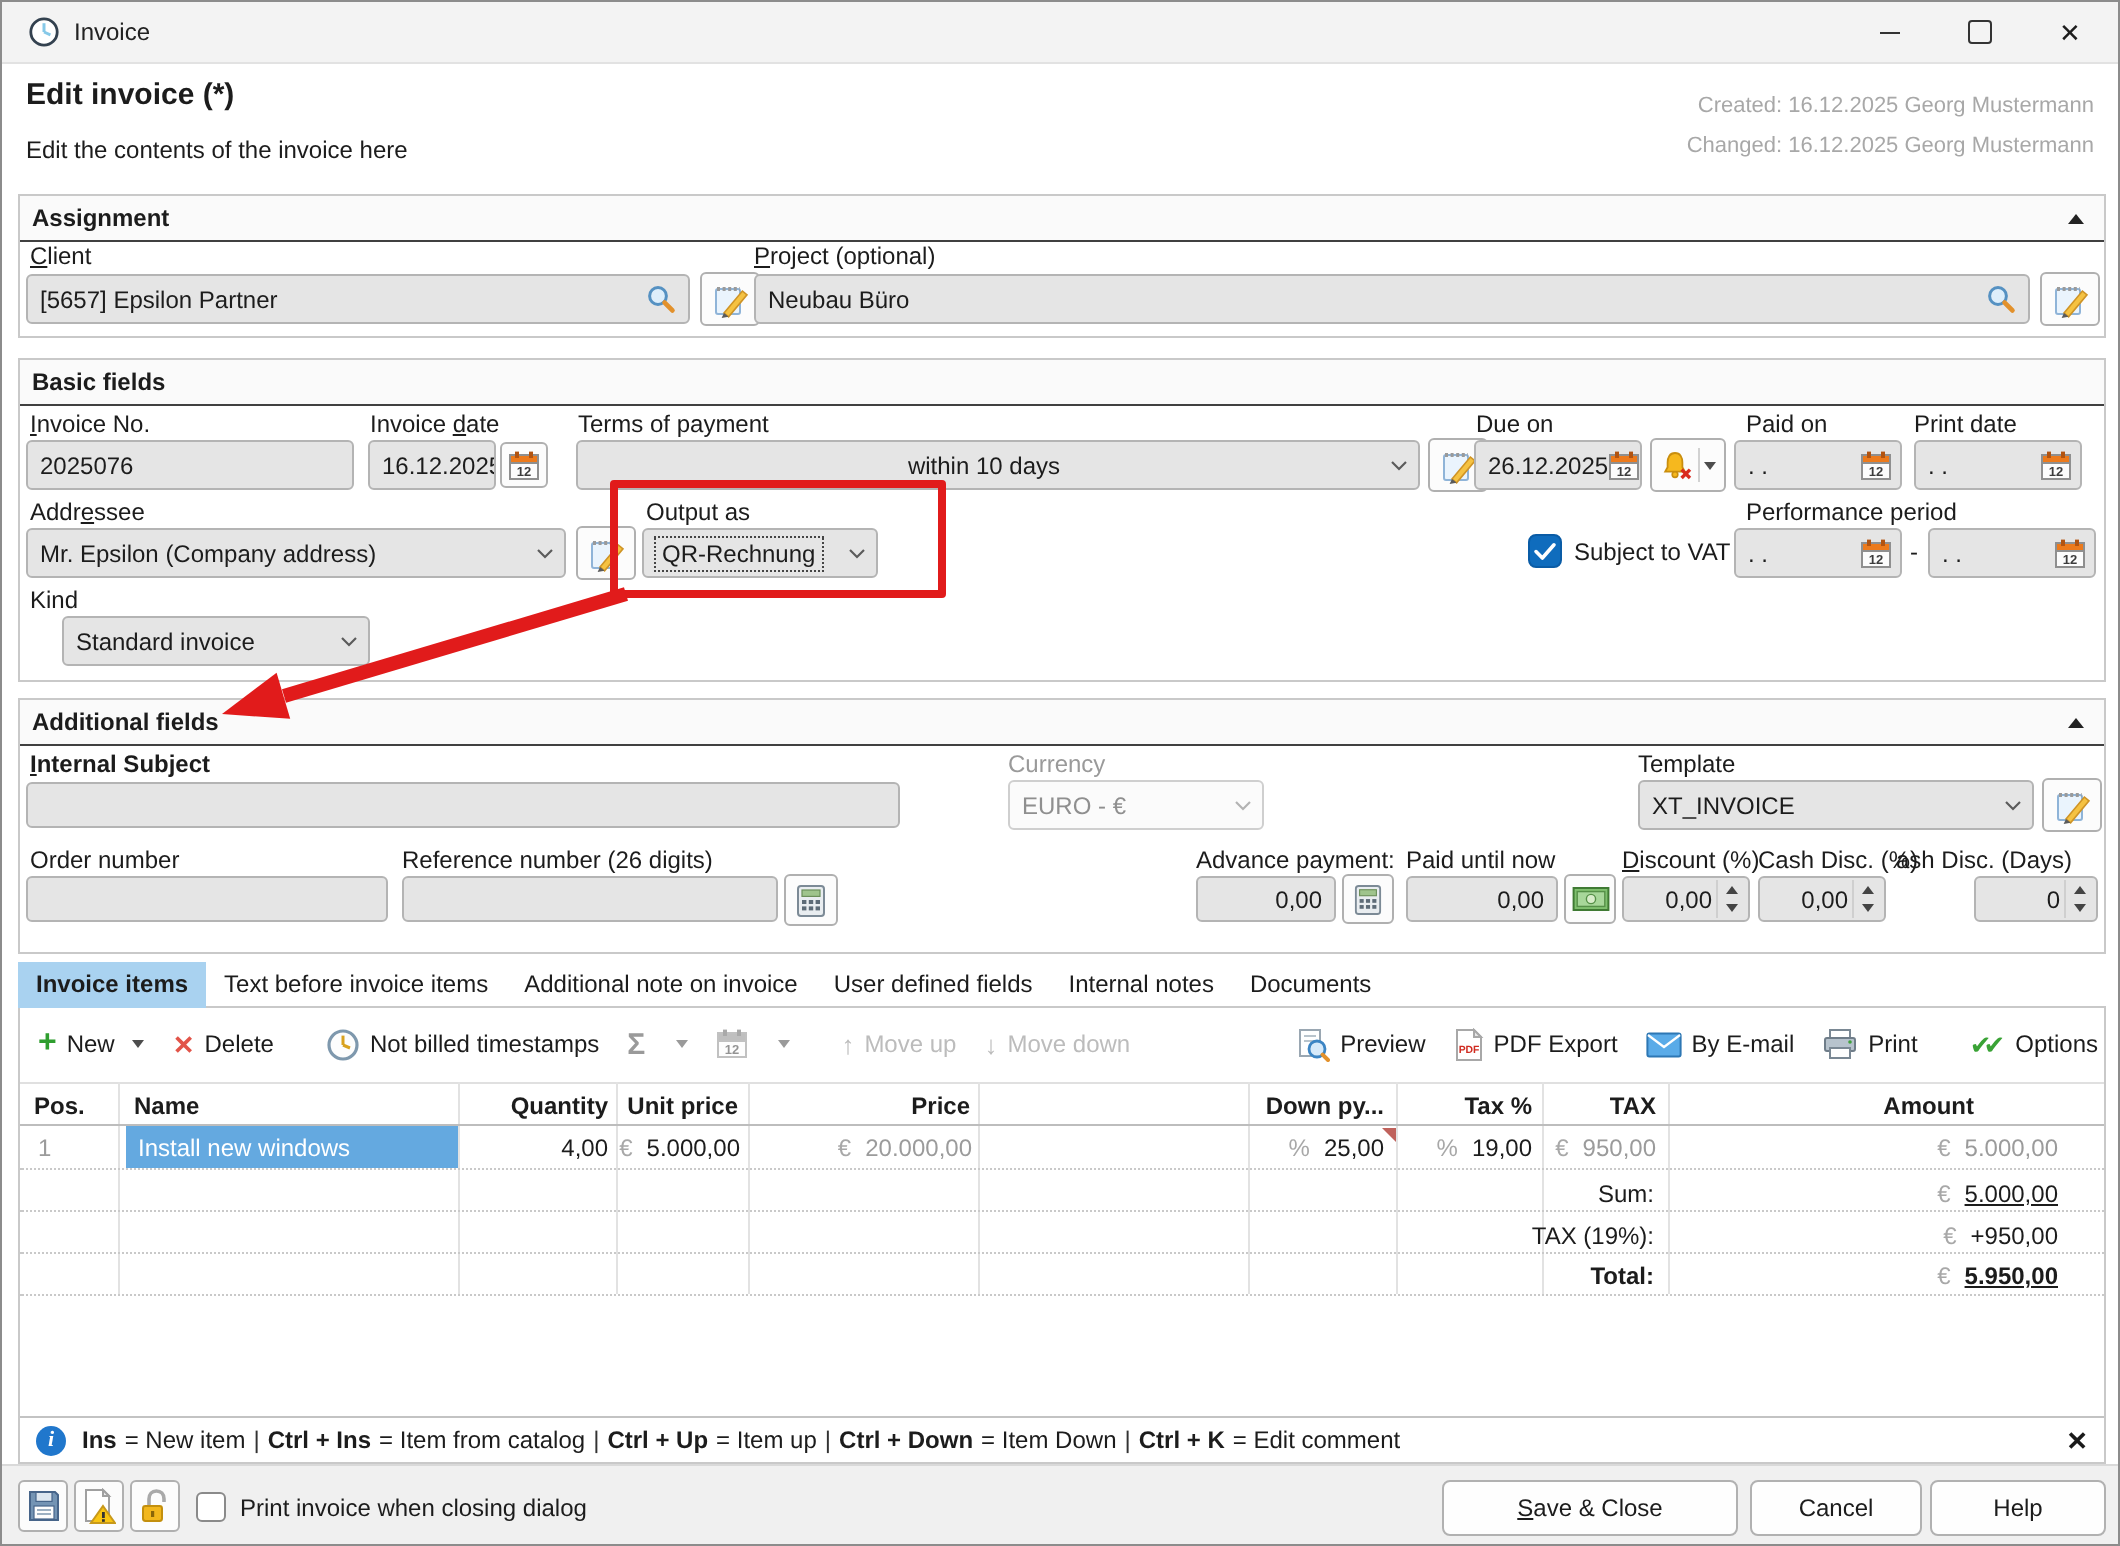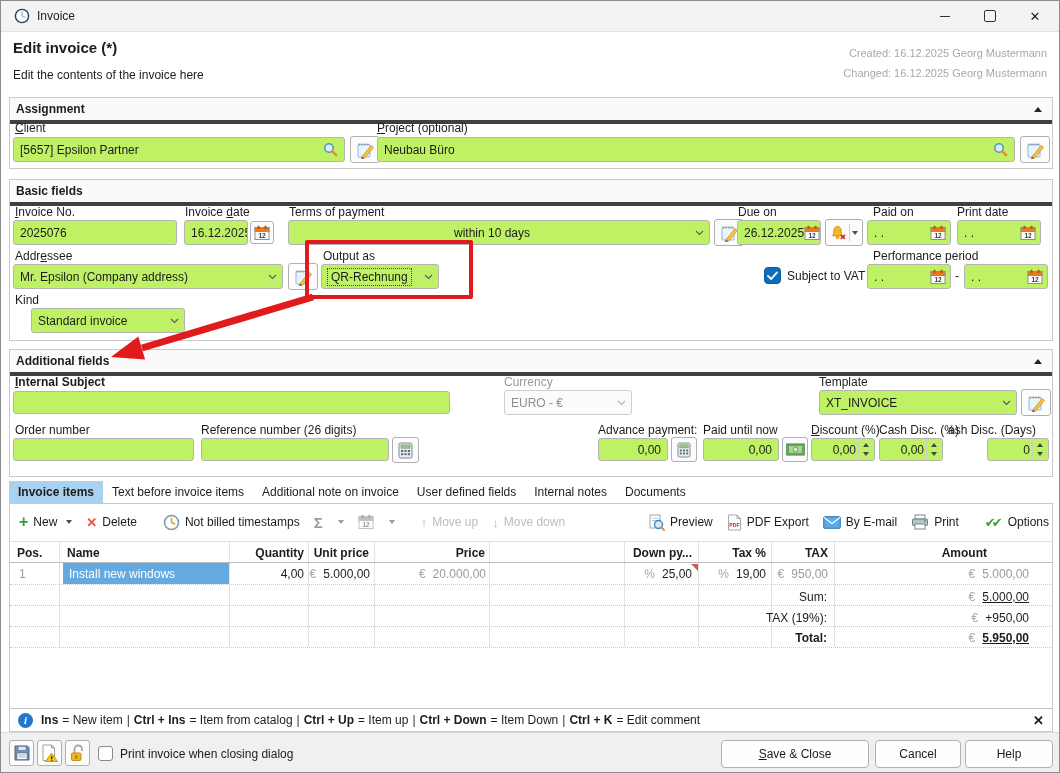--- a/index.html
+++ b/index.html
@@ -9,27 +9,27 @@
   
   .titlebar{position:absolute;left:0;top:0;width:100%;height:30px;background:#f3f3f3;border-bottom:1px solid #e2e2e2;}
   .title-text{position:absolute;left:36px;top:8px;font-size:12px;color:#222;}
   .wbtn{position:absolute;top:0;height:30px;display:flex;align-items:center;justify-content:center;}
   
   .h1{position:absolute;left:12px;top:38px;font-size:15px;font-weight:bold;}
   .h2{position:absolute;left:12px;top:67px;font-size:12px;}
   .meta{position:absolute;right:12px;font-size:11px;color:#a8a8a8;}
   
   .sec{position:absolute;border:1px solid #c9c9c9;background:#fff;box-sizing:border-box;}
-  .sech{height:22px;background:#fafafa;border-bottom:4px solid #404040;display:flex;align-items:center;
+  .sech{height:22px;background:#fafafa;border-bottom:1px solid #404040;display:flex;align-items:center;
     justify-content:space-between;padding:0 10px 0 6px;font-weight:bold;}
   .tu{width:0;height:0;border-left:4.5px solid transparent;border-right:4.5px solid transparent;border-bottom:5px solid #222;}
   .lbl{position:absolute;font-size:12px;color:#1c1c1c;white-space:nowrap;}
   .lbl.dis{color:#9a9a9a;}
   .ac{text-decoration:underline;}
-  .inp,.combo{position:absolute;box-sizing:border-box;background:#bef264;border:1px solid #b4b4b4;border-radius:3px;
+  .inp,.combo{position:absolute;box-sizing:border-box;background:#e5e5e5;border:1px solid #b4b4b4;border-radius:3px;
     display:flex;align-items:center;padding:0 6px;font-size:12px;white-space:nowrap;overflow:hidden;}
   .combo{padding-right:20px;}
   .chev{position:absolute;right:5px;top:50%;margin-top:-3px;line-height:0;}
   .combo.dis{color:#8f8f8f;border-color:#cfcfcf;background:#fbfbfb;}
   .ibtn{position:absolute;box-sizing:border-box;background:#fcfcfc;border:1px solid #b0b0b0;border-radius:3px;
     display:flex;align-items:center;justify-content:center;gap:3px;}
   .datebox{justify-content:space-between;padding-right:4px;}
   .focus-dotted{outline:1px dotted #444;padding:1px 3px;}
   .td{width:0;height:0;border-left:3.5px solid transparent;border-right:3.5px solid transparent;border-top:4px solid #4d4d4d;}
   .td.gray{border-top-color:#9a9a9a;}

